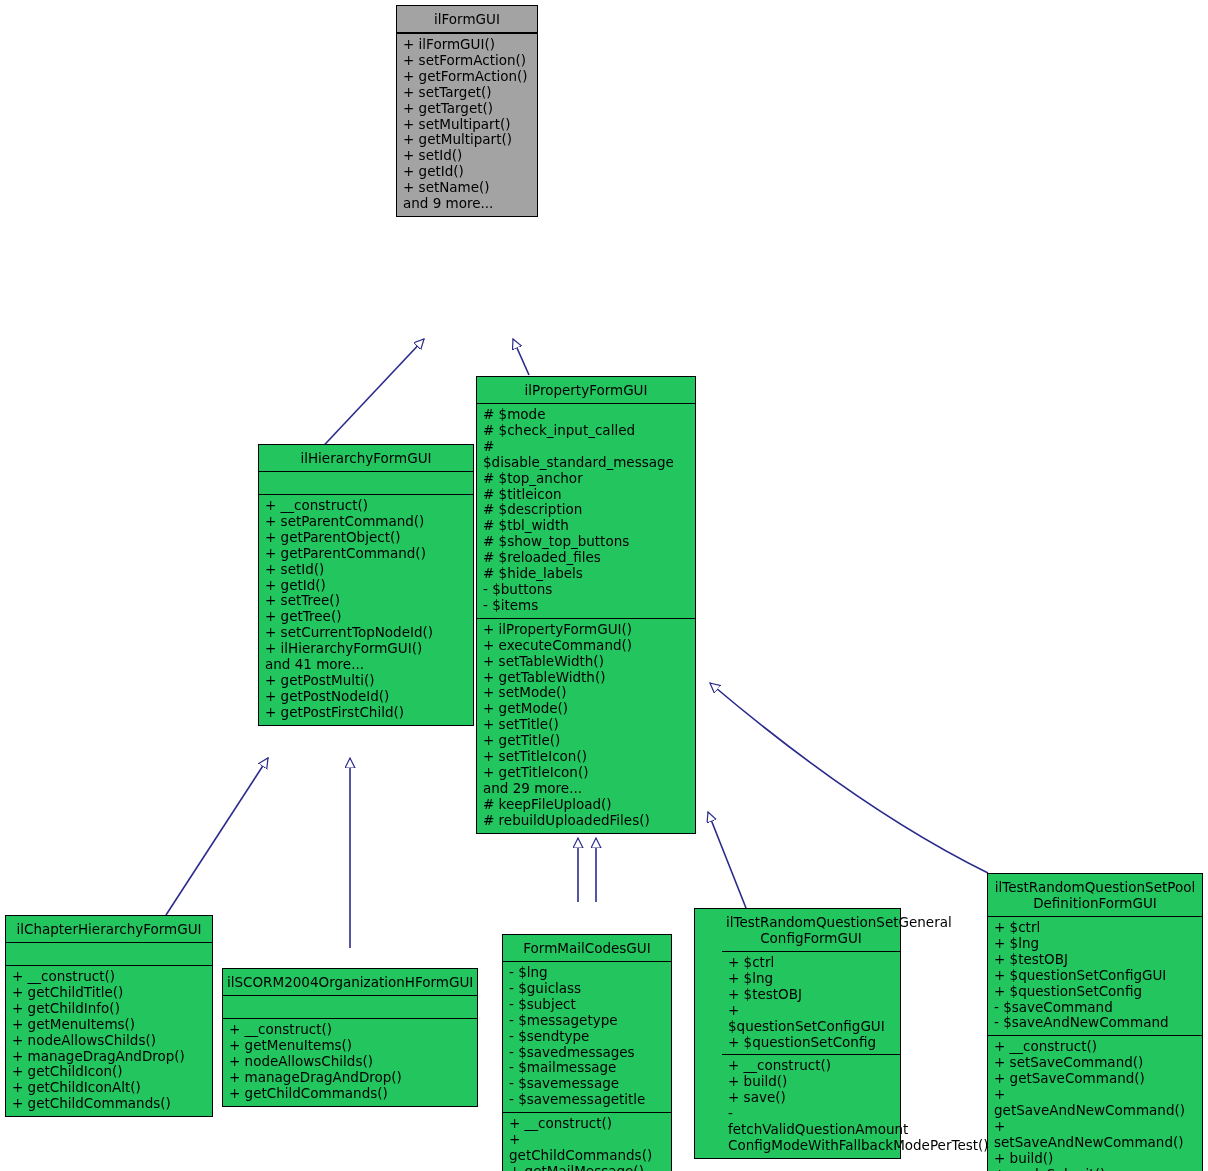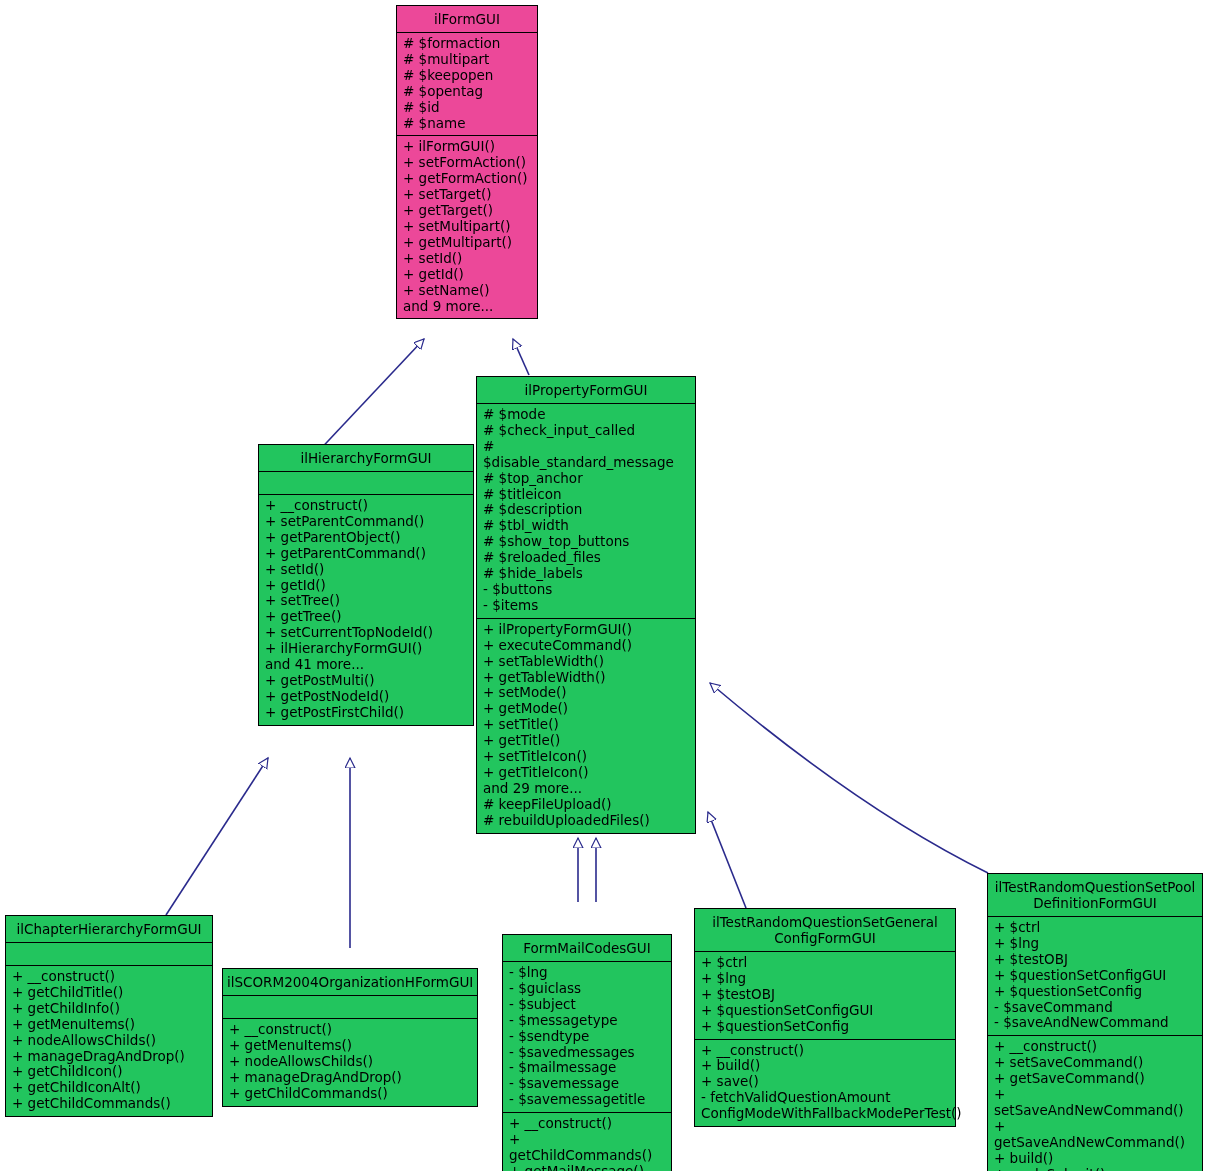--- a/index.html
+++ b/index.html
@@ -26,21 +26,21 @@
     pointer-events: none;
   }
   .uml-class {
     position: absolute;
     box-sizing: border-box;
     border: 1px solid #000000;
     background: #22c55e;
     z-index: 2;
   }
   .uml-class.root {
-    background: #ec4899;
+    background: #a3a3a3;
   }
   .uml-title {
     text-align: center;
     font-size: 13.5px;
     line-height: 16px;
     padding: 5px 4px 5px 4px;
     color: #000000;
     white-space: pre-line;
   }
   .uml-sep {
@@ -105,28 +105,20 @@
     </g>
 
     <g>
       <path d="M 988,873 Q 860,810 710,683" fill="none" stroke="#2a2a8c" stroke-width="1.6" marker-end="url(#hollowTri)"></path>
     </g>
   </svg>
 
   <div class="uml-class root" style="left:396px; top:5px; width:142px;">
     <div class="uml-title">ilFormGUI</div>
     <div class="uml-sep"></div>
-    <div class="uml-section">
-      <div class="uml-row"># $formaction</div>
-      <div class="uml-row"># $multipart</div>
-      <div class="uml-row"># $keepopen</div>
-      <div class="uml-row"># $opentag</div>
-      <div class="uml-row"># $id</div>
-      <div class="uml-row"># $name</div>
-    </div>
     <div class="uml-sep"></div>
     <div class="uml-section">
       <div class="uml-row">+ ilFormGUI()</div>
       <div class="uml-row">+ setFormAction()</div>
       <div class="uml-row">+ getFormAction()</div>
       <div class="uml-row">+ setTarget()</div>
       <div class="uml-row">+ getTarget()</div>
       <div class="uml-row">+ setMultipart()</div>
       <div class="uml-row">+ getMultipart()</div>
       <div class="uml-row">+ setId()</div>
@@ -241,21 +233,21 @@
       <div class="uml-row">- $savemessagetitle</div>
     </div>
     <div class="uml-sep"></div>
     <div class="uml-section">
       <div class="uml-row">+ __construct()</div>
       <div class="uml-row">+ getChildCommands()</div>
       <div class="uml-row">+ getMailMessage()</div>
     </div>
   </div>
 
-  <div class="uml-class" style="left:694px; top:908px; width:262px;">
+  <div class="uml-class" style="left:694px; top:908px; width:207px;padding-left:27px;">
     <div class="uml-title">ilTestRandomQuestionSetGeneral
 ConfigFormGUI</div>
     <div class="uml-sep"></div>
     <div class="uml-section">
       <div class="uml-row">+ $ctrl</div>
       <div class="uml-row">+ $lng</div>
       <div class="uml-row">+ $testOBJ</div>
       <div class="uml-row">+ $questionSetConfigGUI</div>
       <div class="uml-row">+ $questionSetConfig</div>
     </div>
@@ -280,20 +272,20 @@
       <div class="uml-row">+ $questionSetConfigGUI</div>
       <div class="uml-row">+ $questionSetConfig</div>
       <div class="uml-row">- $saveCommand</div>
       <div class="uml-row">- $saveAndNewCommand</div>
     </div>
     <div class="uml-sep"></div>
     <div class="uml-section">
       <div class="uml-row">+ __construct()</div>
       <div class="uml-row">+ setSaveCommand()</div>
       <div class="uml-row">+ getSaveCommand()</div>
+      <div class="uml-row">+ getSaveAndNewCommand()</div>
       <div class="uml-row">+ setSaveAndNewCommand()</div>
-      <div class="uml-row">+ getSaveAndNewCommand()</div>
       <div class="uml-row">+ build()</div>
       <div class="uml-row">+ applySubmit()</div>
     </div>
   </div>
 
 </div>
 
 </body></html>

